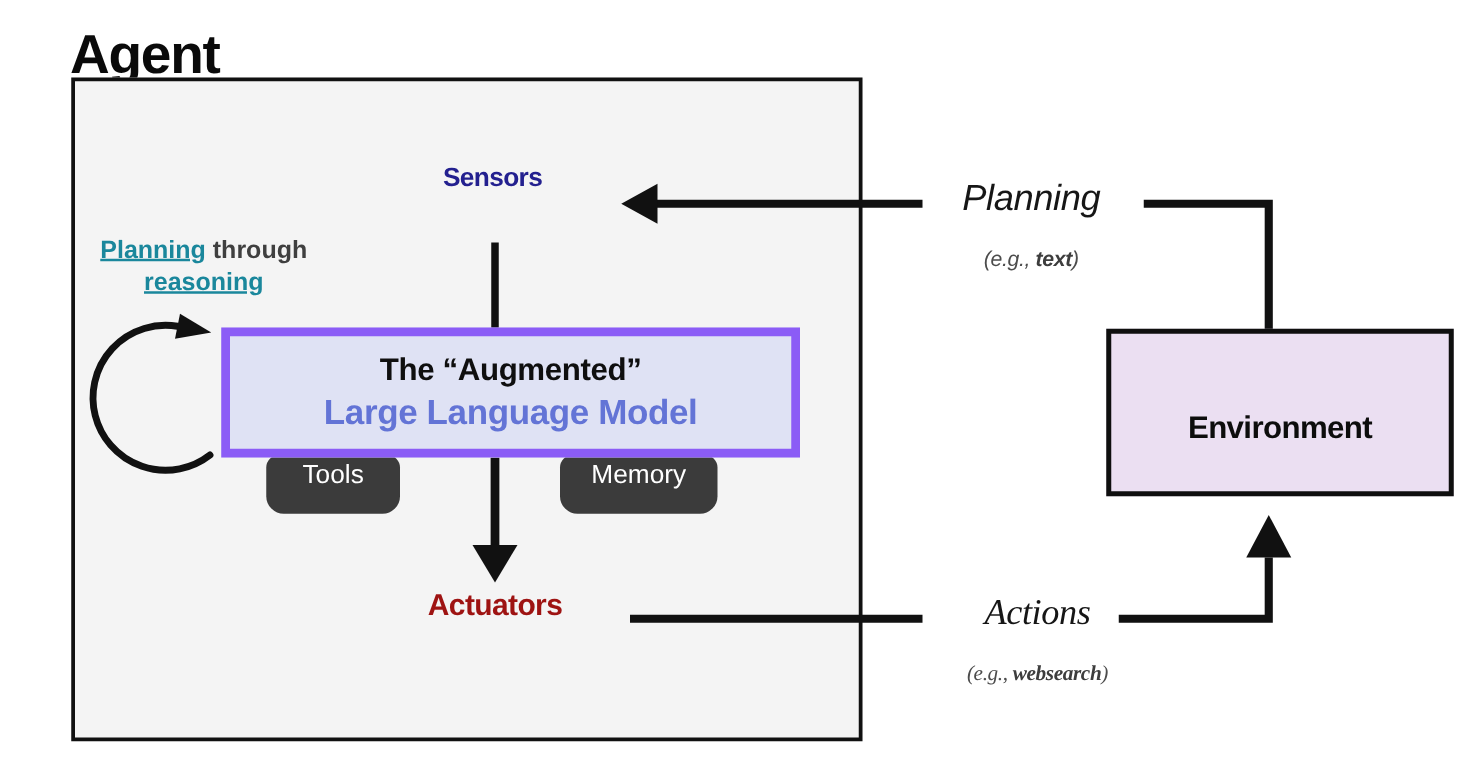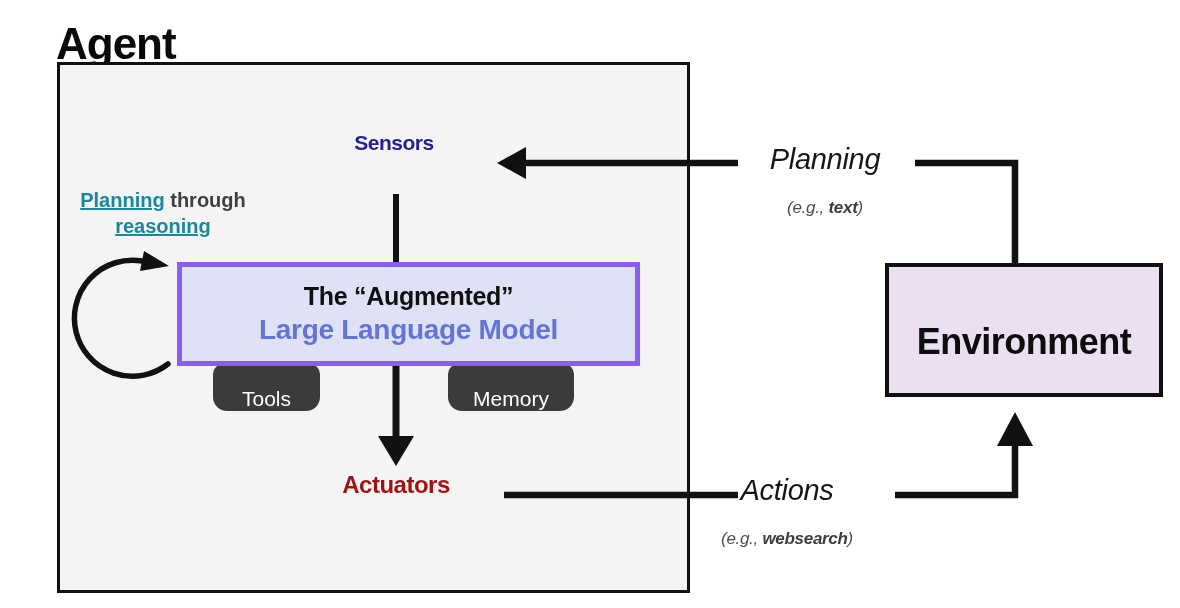--- a/index.html
+++ b/index.html
@@ -25,42 +25,42 @@
            font-size:21px;font-weight:700;color:var(--sensors);z-index:3;letter-spacing:-0.5px;}
   .actuators{position:absolute;left:286px;top:471px;width:220px;text-align:center;
              font-size:24px;font-weight:700;color:var(--actuators);z-index:3;letter-spacing:-0.5px;}
 
   .planning{position:absolute;left:63px;top:187px;width:200px;text-align:center;
             font-size:20px;font-weight:700;line-height:26px;z-index:3;}
   .planning .teal{color:var(--planning-teal);text-decoration:underline;}
   .planning .dark{color:var(--planning-dark);}
 
   .llm-box{position:absolute;left:177px;top:262px;width:463px;height:104px;
-           background:var(--llm-fill);border:5px solid #8b5cf6;z-index:3;
+           background:var(--llm-fill);border:7px solid #8b5cf6;z-index:3;
            display:flex;flex-direction:column;align-items:center;justify-content:center;gap:3px;}
   .llm-line1{font-size:25px;font-weight:700;color:#0f0f0f;letter-spacing:-0.3px;}
   .llm-line2{font-size:28px;font-weight:700;color:var(--llm-text);letter-spacing:-0.3px;}
 
   .tab{position:absolute;top:364px;height:47px;background:var(--tab-fill);
-       border-radius:10px 10px 14px 14px;z-index:2;display:flex;align-items:flex-end;
+       border-radius:10px 10px 14px 14px;z-index:2;display:flex;align-items:flex-start;
        justify-content:center;color:#ffffff;font-size:21px;padding-top:4px;}
   .tab.tools{left:213px;width:107px;}
   .tab.memory{left:448px;width:126px;}
 
   .env-box{position:absolute;left:885px;top:263px;width:278px;height:134px;
            background:var(--env-fill);border:4px solid #0f0f0f;z-index:3;
            display:flex;align-items:center;justify-content:center;}
-  .env-label{font-size:36px;font-weight:700;color:#0d0d0d;letter-spacing:-0.5px;margin-top:24px;}
+  .env-label{font-size:25px;font-weight:700;color:#0d0d0d;letter-spacing:-0.5px;margin-top:24px;}
 
   .io-label{position:absolute;text-align:center;z-index:3;font-style:italic;}
   .io-label .big{font-size:29px;color:#161616;line-height:34px;letter-spacing:-0.3px;}
   .io-label .small{font-size:17px;color:#4c4c4c;line-height:32px;letter-spacing:-0.3px;margin-top:16px;}
   .io-label .small b{color:#3d3d3d;}
   .percepts{left:715px;top:142px;width:220px;}
-  .actions{left:652px;top:473px;width:270px;}
+  .actions{left:695px;top:473px;width:270px;font-family:Liberation Serif, serif;}
 
   .stroke{stroke:var(--stroke);fill:none;}
   .fill{fill:var(--stroke);stroke:none;}
 </style>
 </head>
 <body>
 
 <div class="canvas">
 
   <div class="title">Agent</div>

